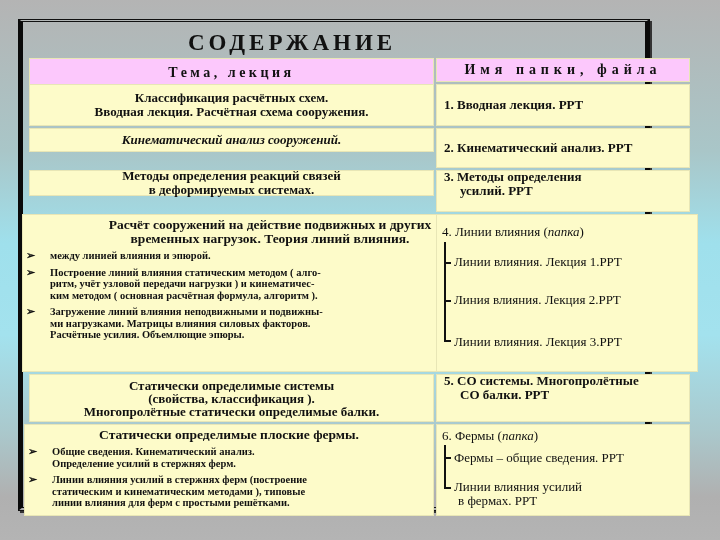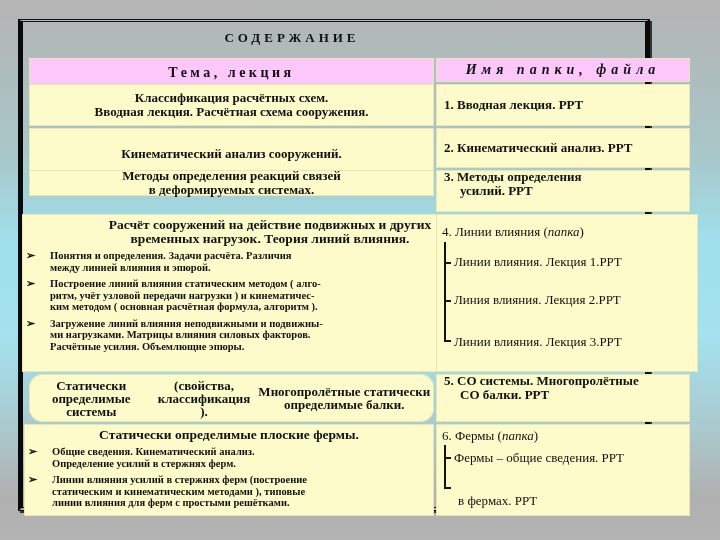--- a/index.html
+++ b/index.html
@@ -13,21 +13,21 @@
   .frame {
     position: absolute; left: 18px; top: 19px; width: 632px; height: 492px;
     border-top: 3px double #111;
     border-left: 5px solid #0a0a0a;
     border-right: 5px solid #0a0a0a;
     border-bottom: 4px double #111;
     box-shadow: 2px 2px 0 #333;
   }
   .title {
     position: absolute; left: 0; top: 30px; width: 584px; text-align: center;
-    font-weight: bold; font-size: 13px; letter-spacing: 4px;
+    font-weight: bold; font-size: 23px; letter-spacing: 4px;
   }
   .cell {
     position: absolute; background: #fdfbc9;
     display: flex; align-items: center; justify-content: center; text-align: center;
     font-weight: bold; font-size: 13px; line-height: 14px;
     box-shadow: inset 0 0 0 1px #e8e6b6;
   }
   .hdr { background: #fcc8fc; font-size: 14px; letter-spacing: 3.5px; }
   .hdr.r { letter-spacing: 5px; }
   .cell.r { justify-content: flex-start; text-align: left; padding-left: 8px; }
@@ -42,31 +42,31 @@
   .tree .tick { position: absolute; height: 2px; width: 7px; background: #111; }
   i.folder { font-style: italic; }
 </style>
 </head>
 <body>
 
 <div class="frame"></div>
 <div class="title">СОДЕРЖАНИЕ</div>
 
 <div class="cell hdr" style="left:29px;top:58px;width:405px;height:30px;">Тема, лекция</div>
-<div class="cell hdr r" style="left:436px;top:58px;width:254px;height:24px;justify-content:center;padding-left:0;font-style:italic;">Имя папки, файла</div>
+<div class="cell hdr r" style="left:436px;top:58px;width:254px;height:24px;justify-content:center;padding-left:0;">Имя папки, файла</div>
 
 <div class="cell" style="left:29px;top:84px;width:405px;height:42px;flex-direction:column;">
   <div>Классификация расчётных схем.</div>
   <div>Вводная лекция. Расчётная схема сооружения.</div>
 </div>
 <div class="cell r" style="left:436px;top:84px;width:254px;height:42px;">
   <span>1. Вводная лекция. PPT</span>
 </div>
 
-<div class="cell" style="left:29px;top:128px;width:405px;height:52px;">
+<div class="cell" style="left:29px;top:128px;width:405px;height:24px;font-style:italic;">
   <span>Кинематический анализ сооружений.</span>
 </div>
 <div class="cell r" style="left:436px;top:128px;width:254px;height:40px;">
   <span>2. Кинематический анализ. PPT</span>
 </div>
 
 <div class="cell" style="left:29px;top:170px;width:405px;height:26px;flex-direction:column;">
   <div>Методы определения реакций связей</div>
   <div>в деформируемых системах.</div>
 </div>
@@ -74,21 +74,20 @@
   <div>3. Методы определения</div>
   <div style="padding-left:16px;">усилий. PPT</div>
 </div>
 
 <div class="cell row4l" style="left:22px;top:214px;width:496px;height:158px;">
   <div class="head">Расчёт сооружений на действие подвижных и других</div>
   <div class="head">временных нагрузок. Теория линий влияния.</div>
   <ul class="bul">
     <li>
         <span class="arr">➢</span>
-        <div>Понятия и определения. Задачи расчёта. Различия</div>
         <div>между линией влияния и эпюрой.</div>
       </li>
     <li>
         <span class="arr">➢</span>
         <div>Построение линий влияния статическим методом ( алго-</div>
         <div>ритм, учёт узловой передачи нагрузки ) и  кинематичес-</div>
         <div>ким методом ( основная расчётная формула, алгоритм ).</div>
       </li>
     <li>
         <span class="arr">➢</span>
@@ -103,21 +102,21 @@
   <div class="item" style="left:6px;top:10px;"><span>4. Линии влияния (</span><i class="folder">папка</i><span>)</span></div>
   <div class="vline" style="left:8px;top:28px;height:100px;"></div>
   <div class="tick" style="left:8px;top:48px;"></div>
   <div class="item" style="left:18px;top:40px;">Линии влияния. Лекция 1.PPT</div>
   <div class="tick" style="left:8px;top:86px;"></div>
   <div class="item" style="left:18px;top:78px;">Линия влияния. Лекция 2.PPT</div>
   <div class="tick" style="left:8px;top:126px;"></div>
   <div class="item" style="left:18px;top:120px;">Линии влияния. Лекция 3.PPT</div>
 </div>
 
-<div class="cell" style="left:29px;top:374px;width:405px;height:48px;flex-direction:row;line-height:13px;border-radius:14px;">
+<div class="cell" style="left:29px;top:374px;width:405px;height:48px;flex-direction:column;line-height:13px;">
   <div>Статически определимые системы</div>
   <div>(свойства, классификация ).</div>
   <div>Многопролётные статически определимые балки.</div>
 </div>
 <div class="cell r" style="left:436px;top:374px;width:254px;height:48px;flex-direction:column;align-items:flex-start;">
   <div>5. СО системы. Многопролётные</div>
   <div style="padding-left:16px;">СО балки. PPT</div>
 </div>
 
 <div class="cell row4l" style="left:24px;top:424px;width:410px;height:92px;">
@@ -136,14 +135,15 @@
       </li>
   </ul>
 </div>
 <div class="cell" style="left:436px;top:424px;width:254px;height:92px;"></div>
 <div class="tree" style="left:436px;top:424px;width:254px;height:92px;">
   <div class="item" style="left:6px;top:4px;"><span>6. Фермы (</span><i class="folder">папка</i><span>)</span></div>
   <div class="vline" style="left:8px;top:21px;height:44px;"></div>
   <div class="tick" style="left:8px;top:33px;"></div>
   <div class="item" style="left:18px;top:26px;">Фермы – общие сведения. PPT</div>
   <div class="tick" style="left:8px;top:63px;"></div>
+  <div class="item" style="left:18px;top:55px;">Линии влияния усилий</div>
   <div class="item" style="left:22px;top:69px;">в фермах. PPT</div>
 </div>
 
 </body></html>

